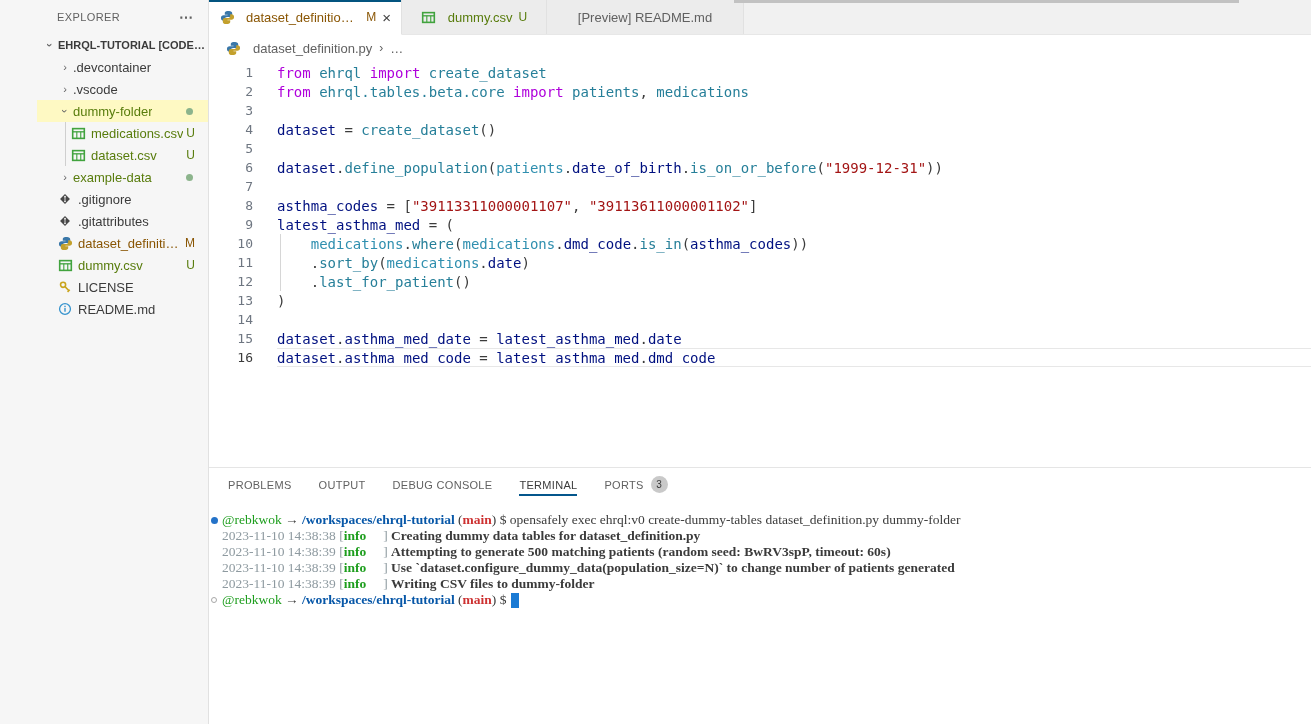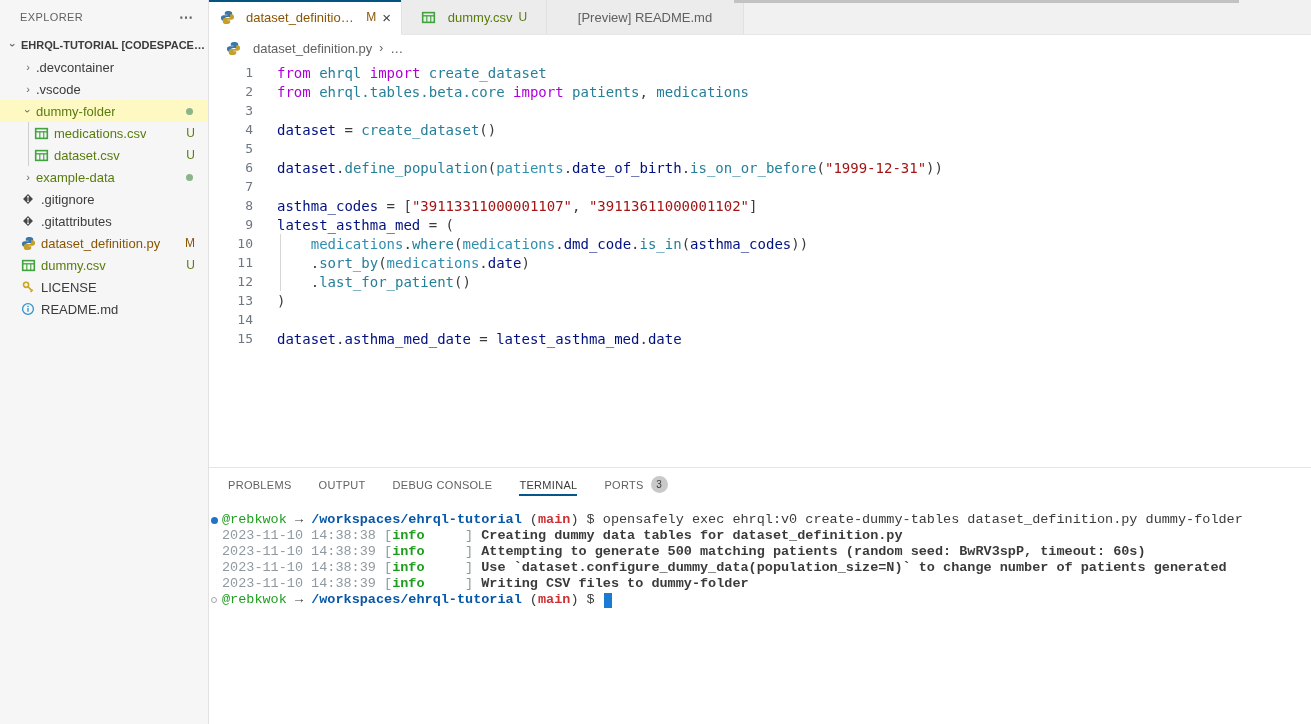--- a/index.html
+++ b/index.html
@@ -5,21 +5,21 @@
   * { box-sizing: border-box; }
   html,body { margin:0; padding:0; }
   body {
     width:1311px; height:724px; overflow:hidden; background:#fff;
     font-family:"Liberation Sans", sans-serif; -webkit-font-smoothing:antialiased;
   }
   .app { display:flex; width:1311px; height:724px; }
 
   
   .sidebar { width:209px; min-width:209px; background:#F6F6F6; border-right:1px solid #E1E1E1;
-             color:#3B3B3B; font-size:13px; display:flex; flex-direction:column; }
+             color:#3B3B3B; font-size:13px; display:flex; flex-direction:column;padding-left:37px; }
   .sb-header { height:34px; display:flex; align-items:center; padding:0 14px 0 20px;
                color:#616161; font-size:11px; letter-spacing:.4px; }
   .sb-header .sb-title { flex:1; }
   .sb-more { cursor:pointer; font-size:14px; color:#616161; font-weight:bold; letter-spacing:1px; }
   .row { height:22px; display:flex; align-items:center; position:relative; cursor:pointer; white-space:nowrap; }
   .root-row { font-weight:700; font-size:11px; padding-left:5px; color:#3B3B3B; }
   .chev { width:16px; min-width:16px; color:#646465; font-size:11px; display:inline-flex;
           justify-content:center; transform-origin:center; }
   .chev.exp { transform:rotate(90deg); }
   .tree-row { padding-left:20px; }
@@ -73,21 +73,21 @@
   
   .panel { flex:1; border-top:1px solid #E5E5E5; display:flex; flex-direction:column; min-height:0; }
   .panel-tabs { height:33px; min-height:33px; display:flex; align-items:center; gap:27px; padding-left:19px;
                 font-size:11px; letter-spacing:.3px; color:#616161; }
   .panel-tab { height:100%; display:flex; align-items:center; gap:7px; cursor:pointer; position:relative; }
   .panel-tab.active { color:#3B3B3B; }
   .panel-tab.active::after { content:""; position:absolute; bottom:5px; left:0; right:0; height:2px; background:#04568C; }
   .ports-badge { background:#C9C9C9; color:#383838; border-radius:50%; width:17px; height:17px;
                  display:flex; align-items:center; justify-content:center; font-size:10px; }
 
-  .terminal { flex:1; padding:11px 0 0 2px; font-family:Liberation Mono, monospace;
+  .terminal { flex:1; padding:11px 0 0 2px; font-family:Liberation Serif, serif;
               font-size:13.5px; line-height:16px; color:#3B3B3B; white-space:pre; cursor:text; }
   .term-line { height:16px; display:flex; align-items:center; }
   .t-decwrap { width:11px; min-width:11px; display:inline-flex; align-items:center; justify-content:flex-start; }
   .t-dec-filled { width:7px; height:7px; border-radius:50%; background:#2472C8; }
   .t-dec-hollow { width:6px; height:6px; border-radius:50%; border:1px solid #A8A8A8; background:transparent; }
   .t-u { color:#1E9E1E; }
   .t-ar { color:#3B3B3B; }
   .t-pa { color:#0757A8; font-weight:700; }
   .t-pr { color:#3B3B3B; }
   .t-br { color:#CD3131; font-weight:700; }
@@ -275,20 +275,21 @@
         <div class="code-row"><div class="gutter">6</div><span class="code-content"><span class="tk-var">dataset</span><span class="tk-pun">.</span><span class="tk-fn">define_population</span><span class="tk-pun">(</span><span class="tk-obj">patients</span><span class="tk-pun">.</span><span class="tk-var">date_of_birth</span><span class="tk-pun">.</span><span class="tk-fn">is_on_or_before</span><span class="tk-pun">(</span><span class="tk-str">"1999-12-31"</span><span class="tk-pun">))</span></span></div>
         <div class="code-row"><div class="gutter">7</div><span class="code-content"></span></div>
         <div class="code-row"><div class="gutter">8</div><span class="code-content"><span class="tk-var">asthma_codes</span><span class="tk-pun"> = [</span><span class="tk-str">"39113311000001107"</span><span class="tk-pun">, </span><span class="tk-str">"39113611000001102"</span><span class="tk-pun">]</span></span></div>
         <div class="code-row"><div class="gutter">9</div><span class="code-content"><span class="tk-var">latest_asthma_med</span><span class="tk-pun"> = (</span></span></div>
         <div class="code-row"><div class="gutter">10</div><span class="indent-guide"></span><span class="code-content"><span class="tk-pun">    </span><span class="tk-obj">medications</span><span class="tk-pun">.</span><span class="tk-fn">where</span><span class="tk-pun">(</span><span class="tk-obj">medications</span><span class="tk-pun">.</span><span class="tk-var">dmd_code</span><span class="tk-pun">.</span><span class="tk-fn">is_in</span><span class="tk-pun">(</span><span class="tk-var">asthma_codes</span><span class="tk-pun">))</span></span></div>
         <div class="code-row"><div class="gutter">11</div><span class="indent-guide"></span><span class="code-content"><span class="tk-pun">    .</span><span class="tk-fn">sort_by</span><span class="tk-pun">(</span><span class="tk-obj">medications</span><span class="tk-pun">.</span><span class="tk-var">date</span><span class="tk-pun">)</span></span></div>
         <div class="code-row"><div class="gutter">12</div><span class="indent-guide"></span><span class="code-content"><span class="tk-pun">    .</span><span class="tk-fn">last_for_patient</span><span class="tk-pun">()</span></span></div>
         <div class="code-row"><div class="gutter">13</div><span class="code-content"><span class="tk-pun">)</span></span></div>
         <div class="code-row"><div class="gutter">14</div><span class="code-content"></span></div>
         <div class="code-row"><div class="gutter">15</div><span class="code-content"><span class="tk-var">dataset</span><span class="tk-pun">.</span><span class="tk-var">asthma_med_date</span><span class="tk-pun"> = </span><span class="tk-var">latest_asthma_med</span><span class="tk-pun">.</span><span class="tk-var">date</span></span></div>
+        <div class="code-row current"><div class="gutter">16</div><span class="code-content"><span class="tk-var">dataset</span><span class="tk-pun">.</span><span class="tk-var">asthma_med_code</span><span class="tk-pun"> = </span><span class="tk-var">latest_asthma_med</span><span class="tk-pun">.</span><span class="tk-var">dmd_code</span></span></div>
       </div>
 
     <div class="panel">
       <div class="panel-tabs" id="panelTabs">
           <div class="panel-tab">
             <span>PROBLEMS</span>
           </div>
           <div class="panel-tab">
             <span>OUTPUT</span>
           </div>

